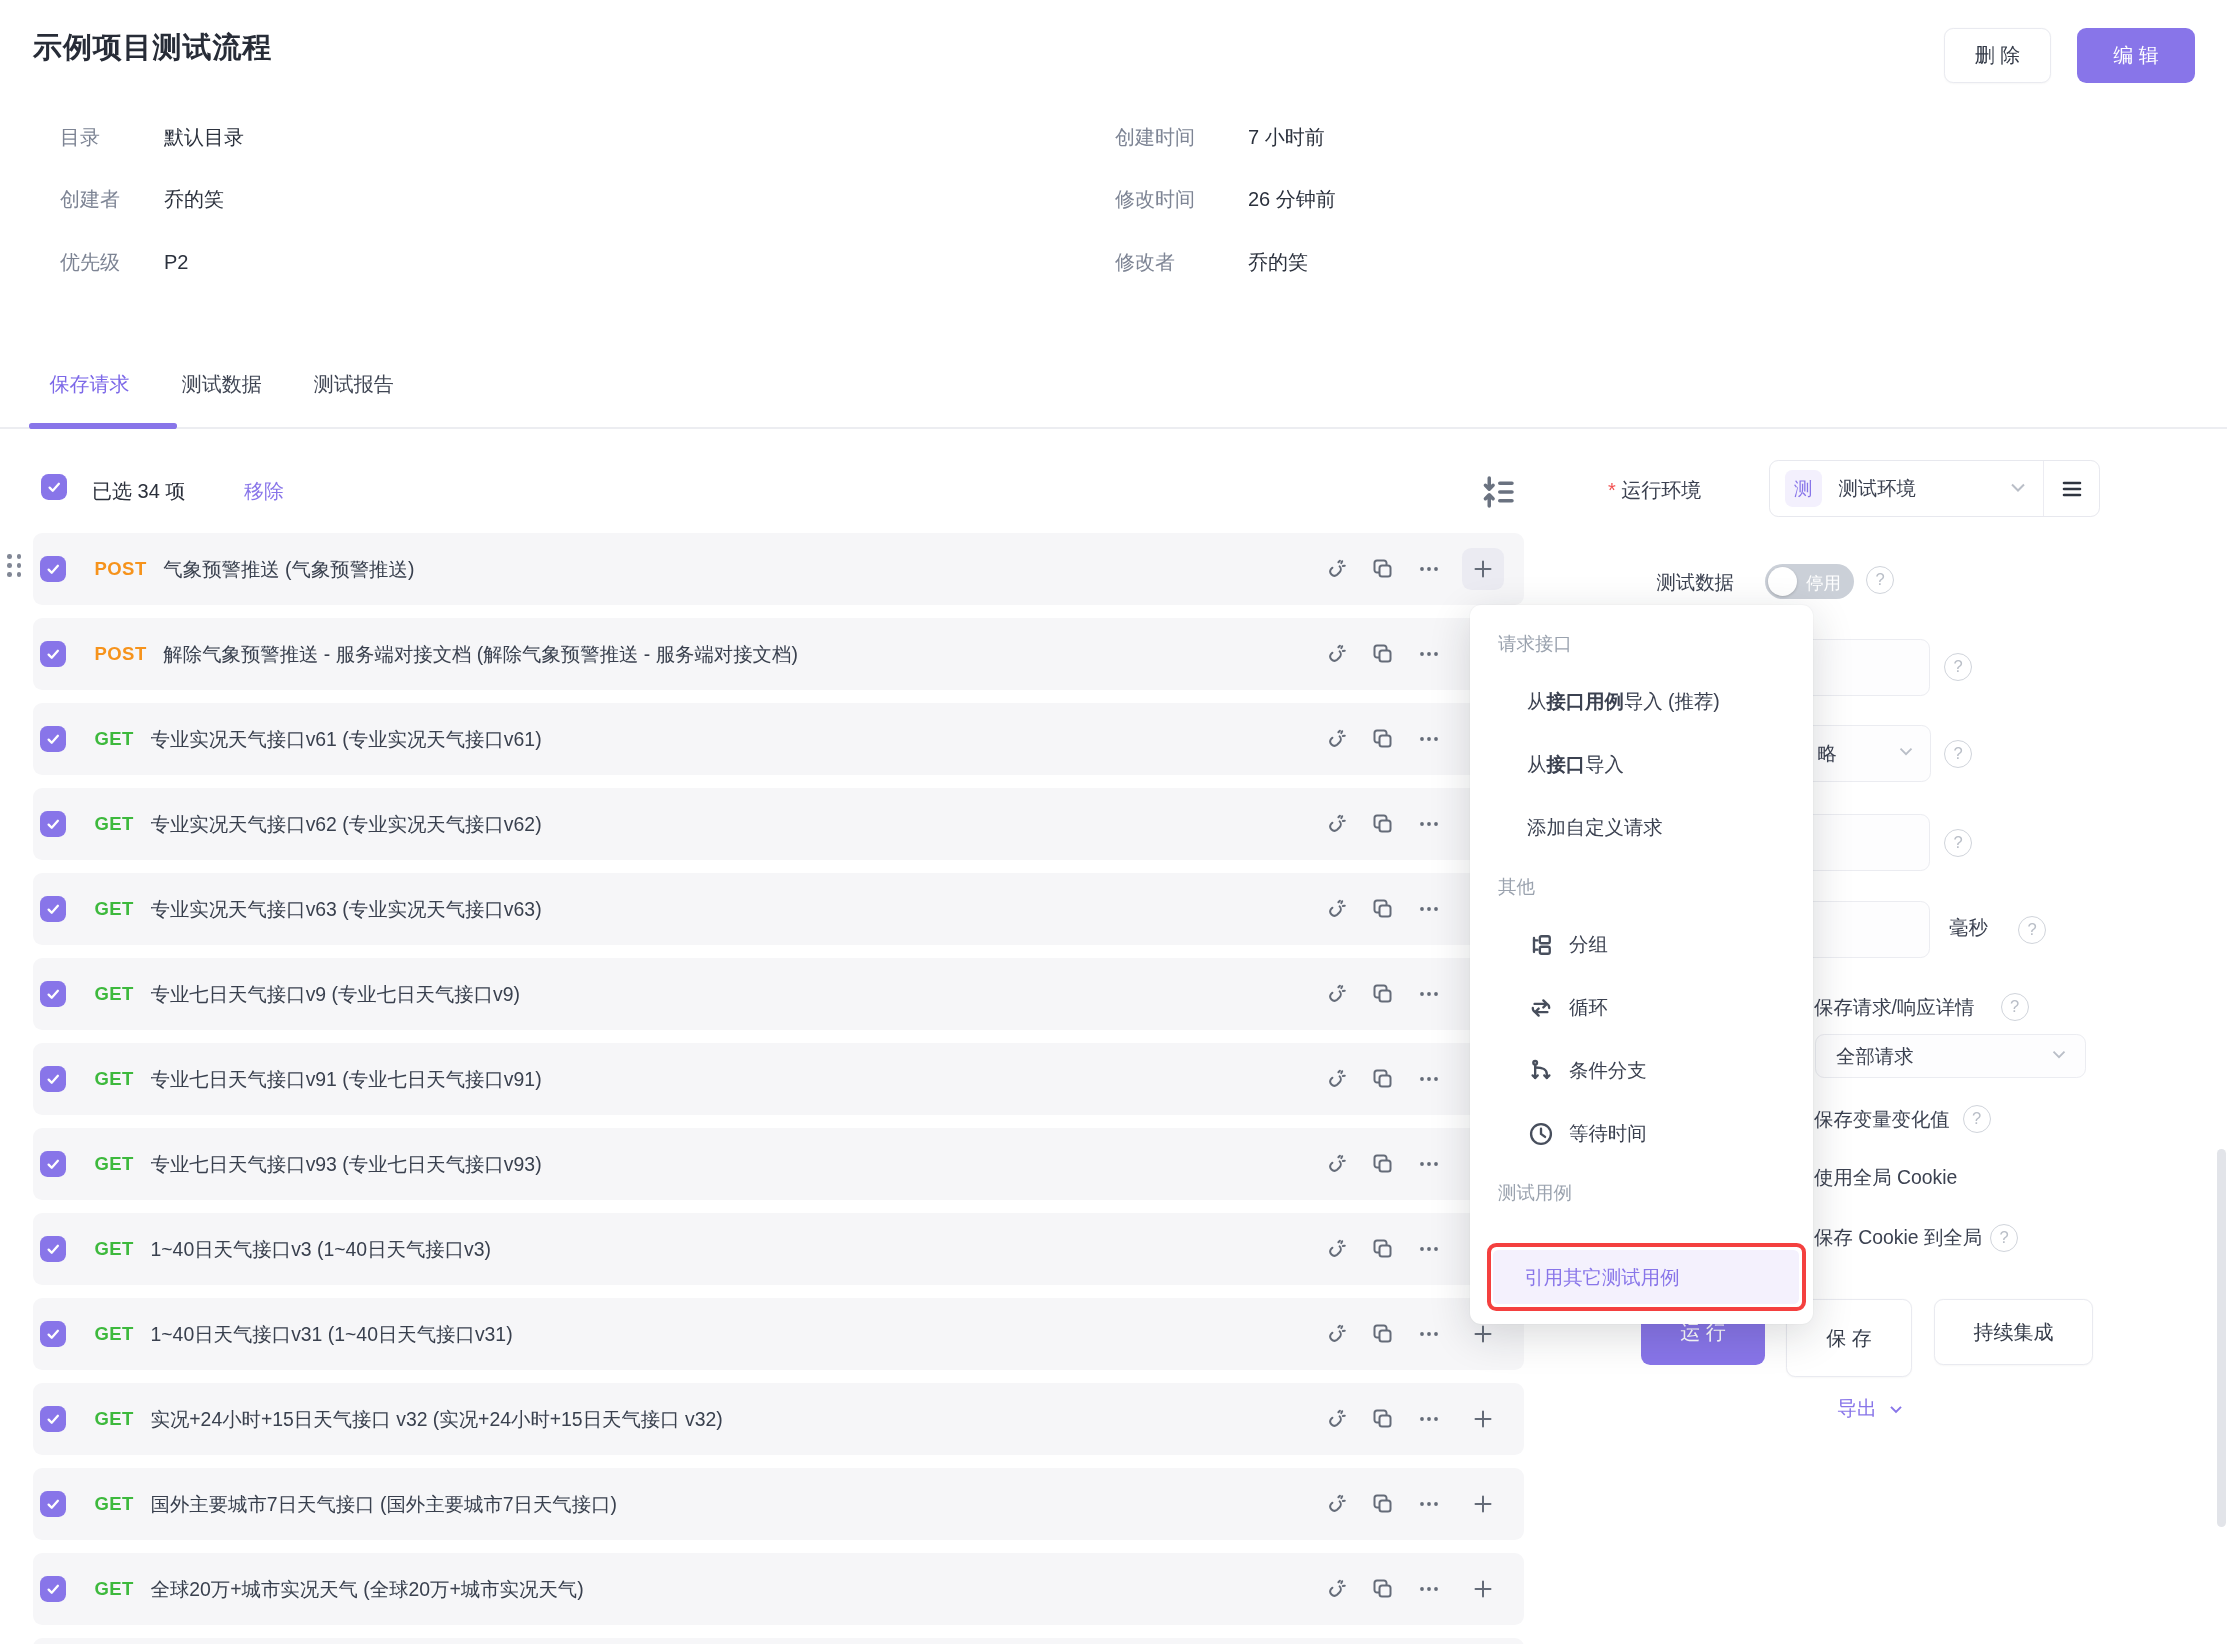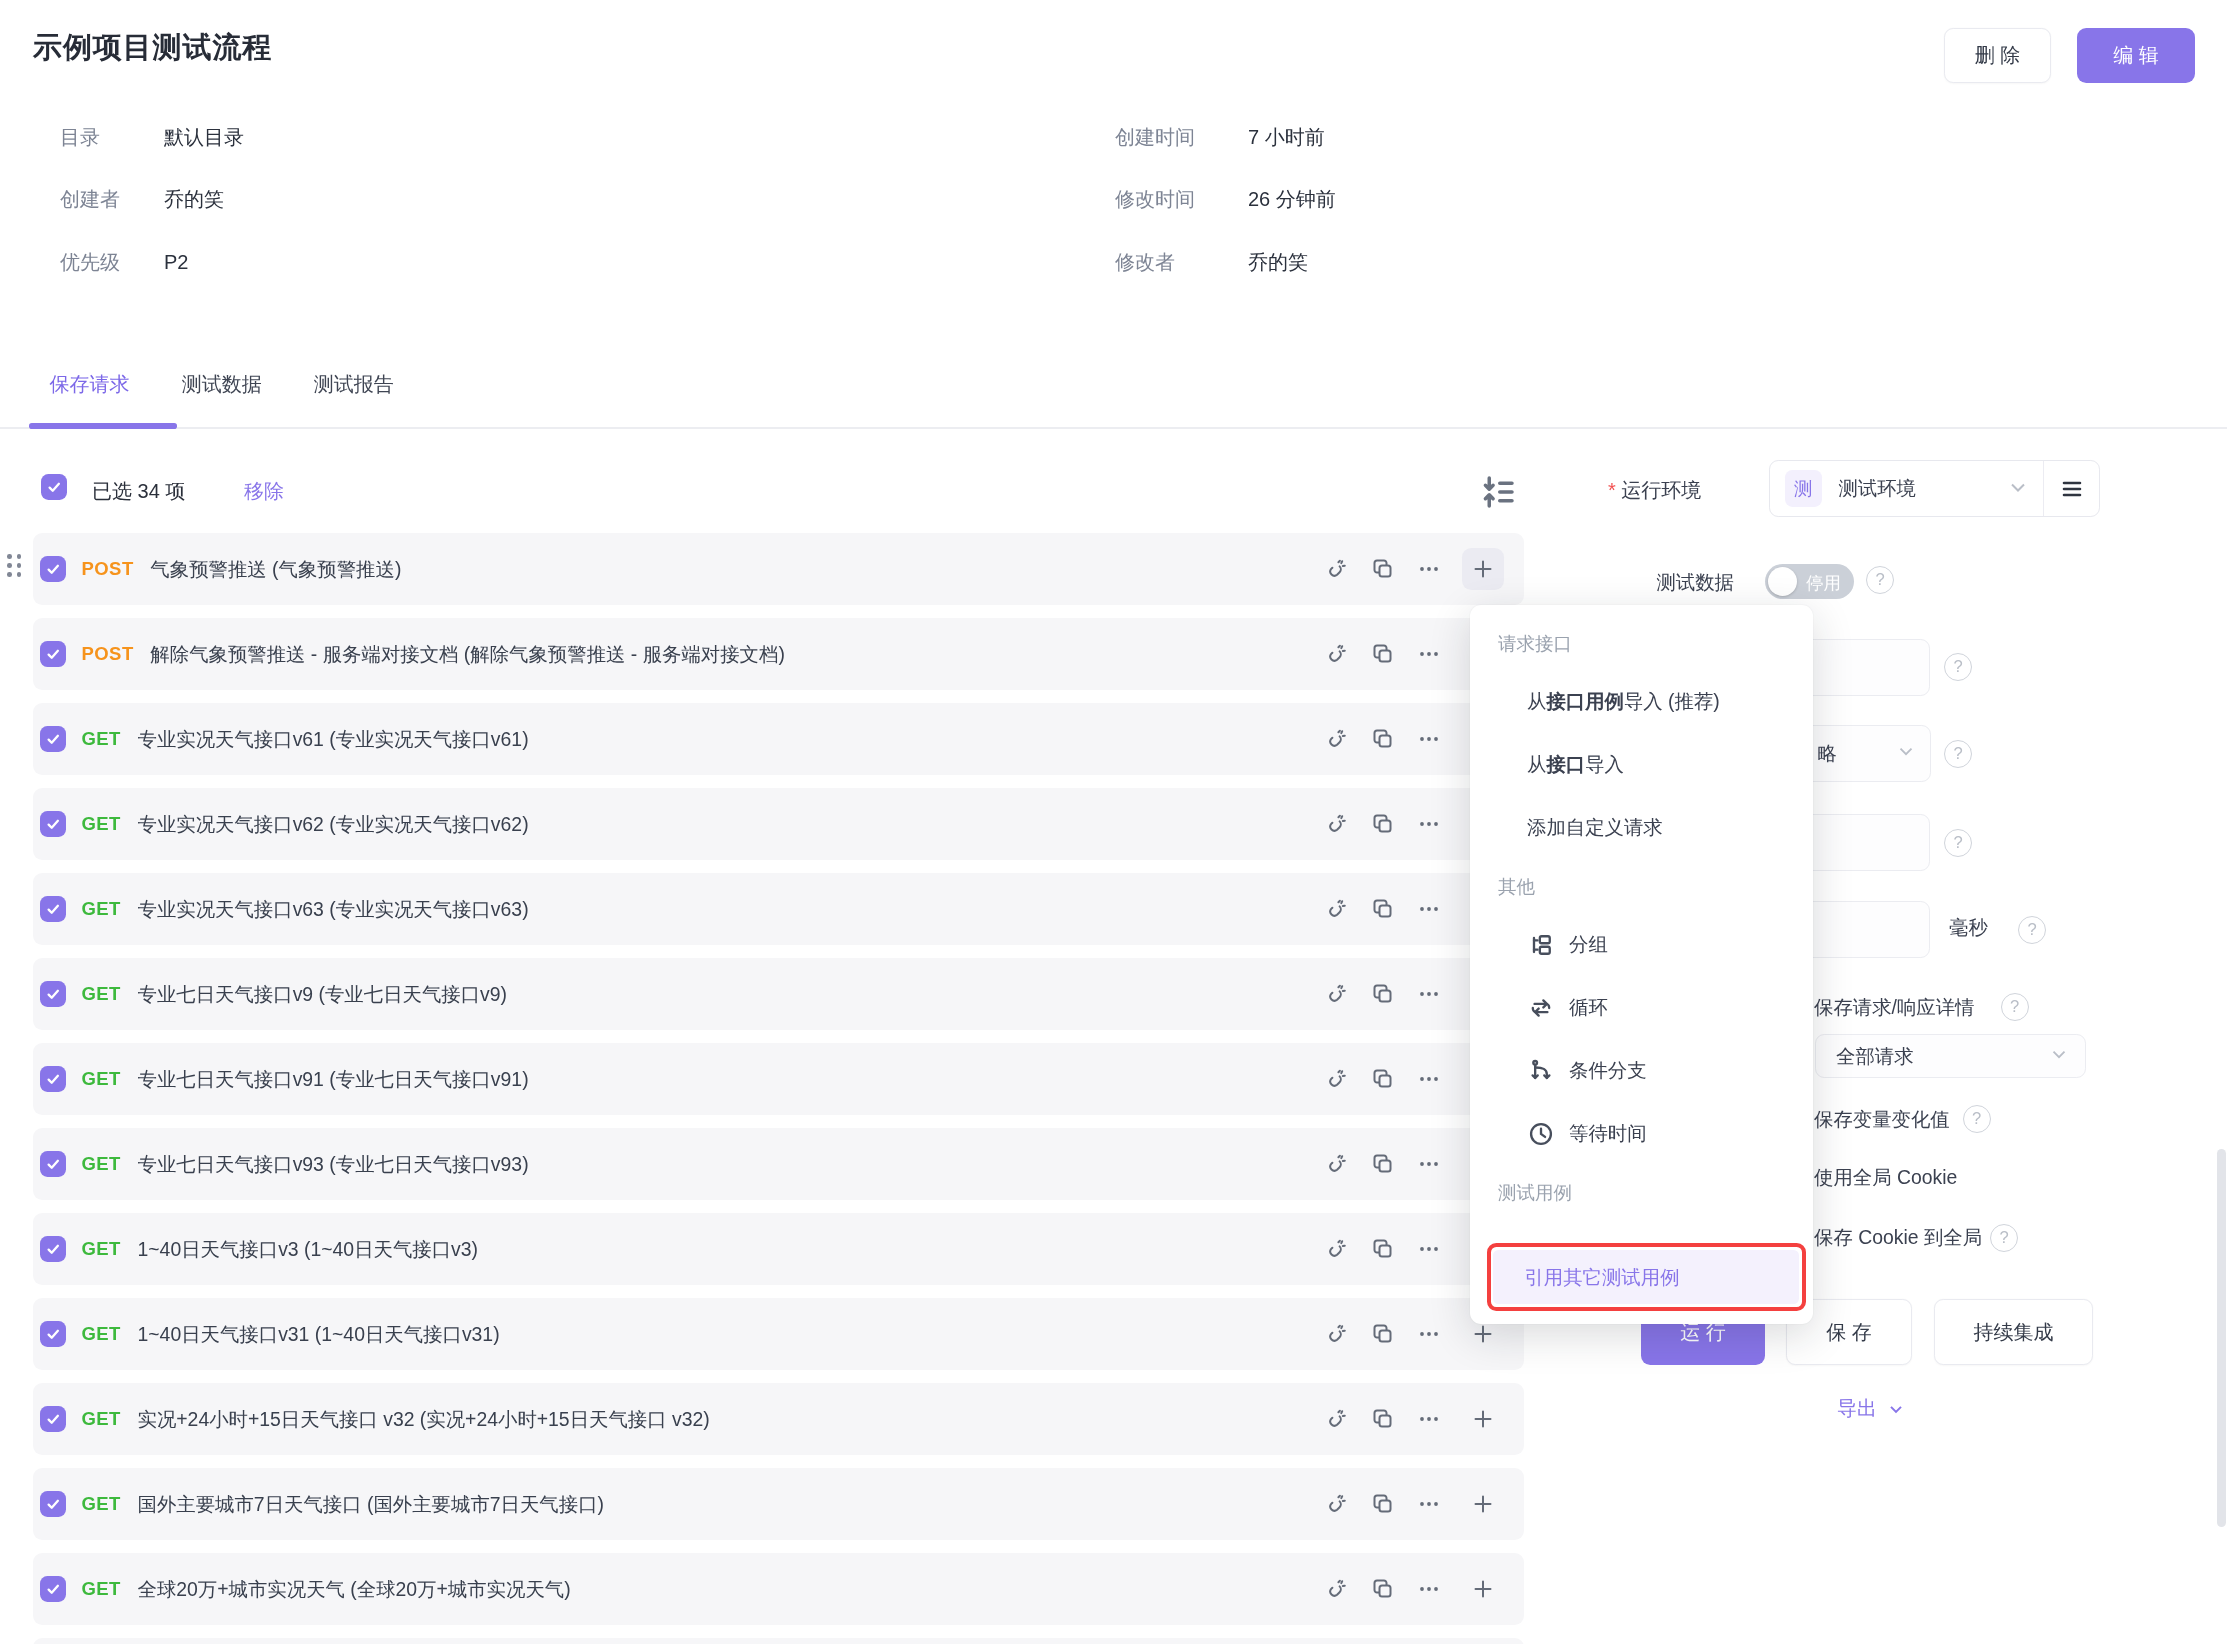--- a/index.html
+++ b/index.html
@@ -25,21 +25,21 @@
   
   .cbx{width:26px;height:26px;border-radius:7.4px;background:#8875e9;display:flex;align-items:center;justify-content:center;flex:none}
   .cbx svg{width:18.5px;height:18.5px}
   .sel-text{font-size:20px;color:#2a2f3a}
   .link{color:#8875e9;font-size:20px;cursor:pointer}
   .tool-icon{color:#6a7280}
   
   .steps{position:absolute;left:33px;top:533px;width:1491px;z-index:1}
   .row{height:72px;margin-bottom:13px;background:#f6f6f8;border-radius:9.2px;
        display:flex;align-items:center;padding:0 20px 0 7.4px;box-sizing:border-box}
-  .method{font-size:18.5px;font-weight:700;margin-left:15px;letter-spacing:0.5px}
+  .method{font-size:18.5px;font-weight:700;margin-left:28px;letter-spacing:0.5px}
   .m-POST{color:#f6931c}.m-GET{color:#3db93d}
   .step-name{font-size:19.4px;color:#39404e;margin-left:16.6px;white-space:nowrap;overflow:hidden}
   .row-icons{margin-left:auto;display:flex;align-items:center;gap:20px}
   .ric{width:26px;height:26px;display:flex;align-items:center;justify-content:center;color:#646b78;cursor:pointer}
   .ric svg{width:24px;height:24px}
   .ric.add{width:42px;height:42px;border-radius:9.2px}
   .ric.add.active{background:#ebebf2}
   .drag-handle{display:grid;grid-template-columns:4.6px 4.6px;grid-gap:4.6px;cursor:grab}
   .drag-handle i{width:4.6px;height:4.6px;border-radius:50%;background:#818795}
   
@@ -183,21 +183,21 @@
   <span class="panel-label">保存变量变化值</span>
   <span class="q">?</span>
 </div>
 <span class="abs panel-label" style="left:1814px;top:1164px;z-index:5">使用全局 Cookie</span>
 <div class="abs" style="left:1814px;top:1224px;display:flex;align-items:flex-start;gap:8px;z-index:5">
   <span class="panel-label">保存 Cookie 到全局</span>
   <span class="q">?</span>
 </div>
 
 <button class="pbtn primary" style="left:1641px;top:1299px;width:124px;height:66px;z-index:4;border:none">运 行</button>
-<button class="pbtn ghost" style="left:1786px;top:1299px;width:126px;height:66px;z-index:5">保 存</button>
+<button class="pbtn ghost" style="left:1786px;top:1299px;width:126px;height:78px;z-index:5">保 存</button>
 <button class="pbtn ghost" style="left:1934px;top:1299px;width:159px;height:66px;z-index:5">持续集成</button>
 <div class="abs export-link" style="left:1837px;top:1395px;z-index:5">
   <span>导出</span>
   <svg viewBox="0 0 24 24" fill="none" stroke="currentColor" stroke-width="2.4" width="20" height="20">
       <path d="M6 9.5l6 6 6-6"></path>
     </svg>
 </div>
 
 <div class="abs scroll-thumb" style="left:2217px;top:1149px;width:9.2px;height:378px"></div>
 

